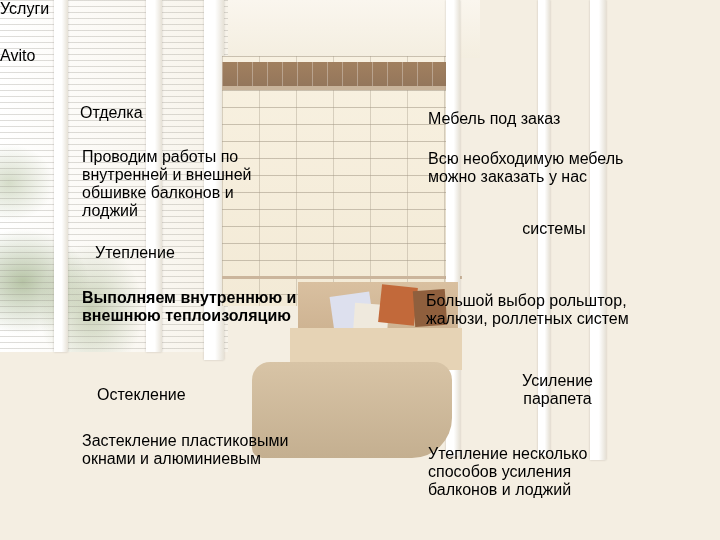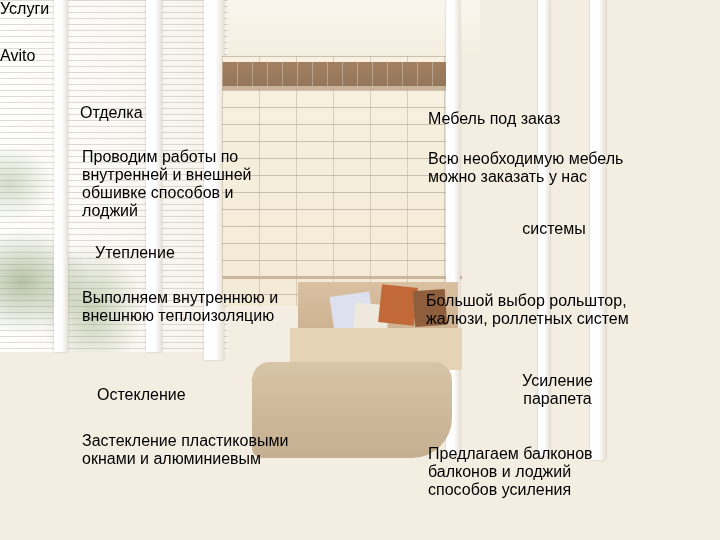--- a/index.html
+++ b/index.html
@@ -161,29 +161,29 @@
   <div class="abs bg-wash"></div>
 
   <div class="abs txt title">Услуги</div>
 
   <div class="svc">
     <div class="abs bullet" style="left:38px;top:118px;width:50px;height:50px;"></div>
     <div class="abs txt h h-left" style="left:80px;top:104px;">Отделка</div>
     <div class="abs txt body-txt" style="left:82px;top:148px;width:230px;">
       <div>Проводим работы по</div>
       <div>внутренней и внешней</div>
-      <div>обшивке способов и</div>
+      <div>обшивке балконов и</div>
       <div>лоджий</div>
     </div>
   </div>
 
   <div class="svc">
     <div class="abs bullet" style="left:38px;top:256px;width:50px;height:50px;"></div>
     <div class="abs txt h h-left" style="left:95px;top:244px;">Утепление</div>
-    <div class="abs txt body-txt" style="left:82px;top:289px;width:255px;">
+    <div class="abs txt body-txt" style="left:82px;top:289px;width:255px;font-weight:bold;">
       <div>Выполняем внутреннюю и</div>
       <div>внешнюю теплоизоляцию</div>
     </div>
   </div>
 
   <div class="svc">
     <div class="abs bullet" style="left:38px;top:398px;width:50px;height:50px;"></div>
     <div class="abs txt h h-left" style="left:97px;top:386px;text-align:center;">Остекление</div>
     <div class="abs txt body-txt" style="left:82px;top:432px;width:265px;">
       <div>Застекление пластиковыми</div>
@@ -211,23 +211,23 @@
     </div>
   </div>
 
   <div class="svc">
     <div class="abs bullet" style="left:378px;top:390px;width:46px;height:46px;"></div>
     <div class="abs txt h h-right" style="left:435px;top:372px;width:245px;text-align:center;">
       <div>Усиление</div>
       <div>парапета</div>
     </div>
     <div class="abs txt body-txt" style="left:428px;top:445px;width:235px;">
-      <div>Предлагаем балконов</div>
+      <div>Утепление несколько</div>
+      <div>способов усиления</div>
       <div>балконов и лоджий</div>
-      <div>способов усиления</div>
     </div>
   </div>
 
   <div class="abs wm">
     <div class="wm-dots">
       <div class="wm-dot" style="left:8px;top:0;width:9px;height:9px;"></div>
       <div class="wm-dot" style="left:19px;top:2px;width:12px;height:12px;"></div>
       <div class="wm-dot" style="left:0;top:10px;width:15px;height:15px;"></div>
       <div class="wm-dot" style="left:19px;top:16px;width:11px;height:11px;"></div>
     </div>

